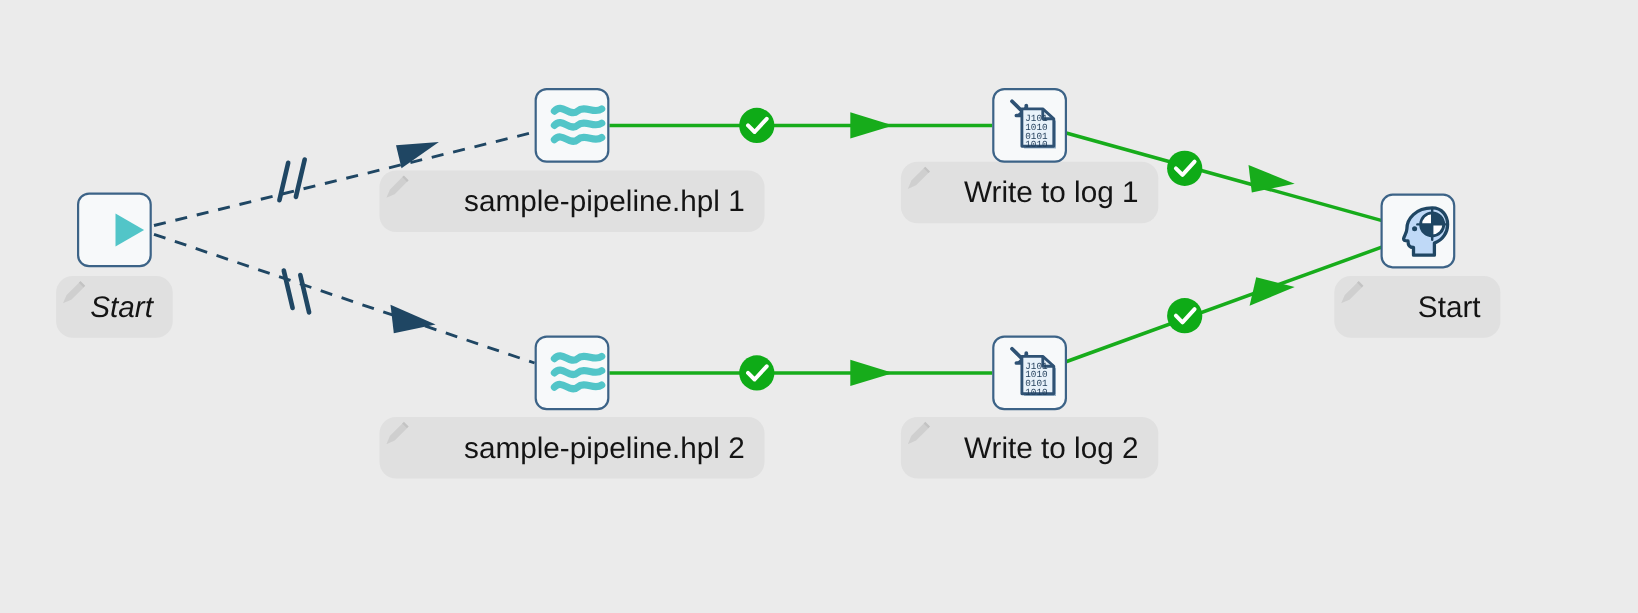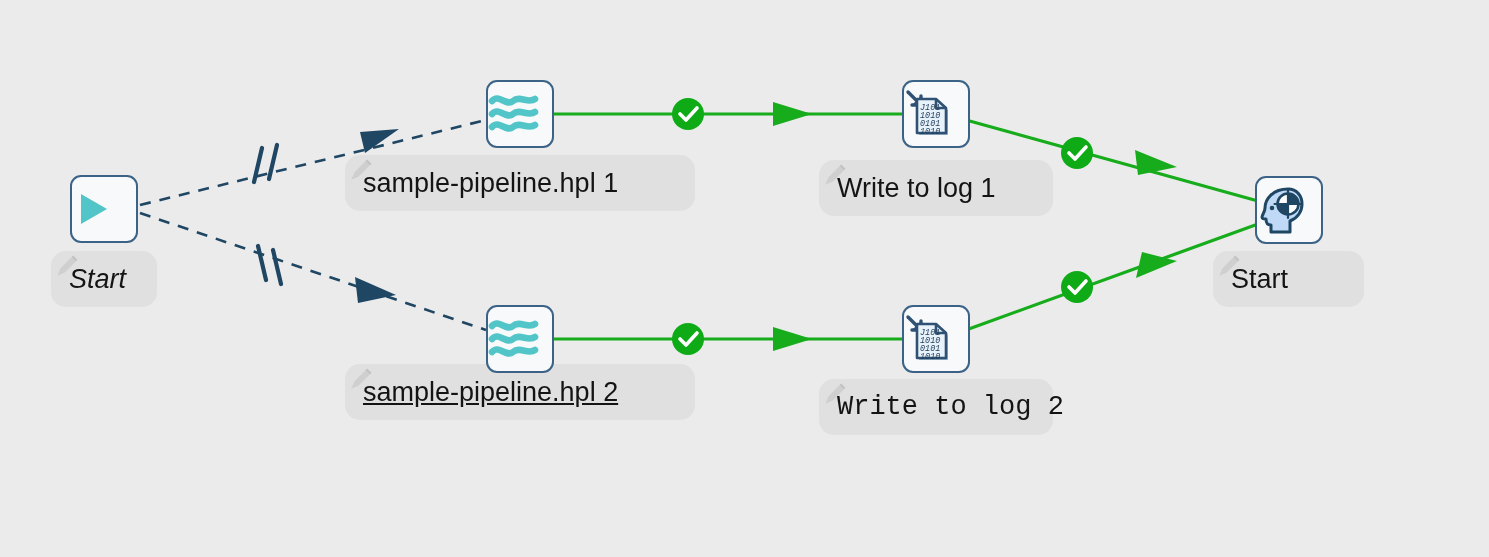--- a/index.html
+++ b/index.html
@@ -24,33 +24,32 @@
     pointer-events: none;
   }
   .node {
     position: absolute;
     box-sizing: border-box;
     background: #f7f9fa;
     border: 2.5px solid #3c6387;
     border-radius: 11px;
     display: flex;
     align-items: center;
-    justify-content: flex-start;
+    justify-content: flex-end;
     z-index: 5;
-    font-style: italic;
   }
   .node svg { display: block; }
   .chip {
     position: absolute;
     box-sizing: border-box;
     background: #e0e0e0;
     border-radius: 15px;
     display: flex;
     align-items: center;
-    justify-content: flex-start;
+    justify-content: flex-end;
     color: #141414;
     font-size: 27px;
     line-height: 1;
     white-space: nowrap;
     padding: 0 18px;
     height: 56px;
     z-index: 3;
   }
   .chip .pencil {
     position: absolute;
@@ -153,21 +152,21 @@
       <path d="M13 11 H32 L42 20 V45 H13 Z" fill="#e8f2fa" stroke="#2f5274" stroke-width="2.6" stroke-linejoin="round"></path>
       <path d="M32 11 V20 H42" fill="none" stroke="#2f5274" stroke-width="2.6" stroke-linejoin="round"></path>
       <g font-family="'Liberation Mono', monospace" font-size="8.5" fill="#1f3c59">
         <text x="16" y="22">J101</text>
         <text x="16" y="30">1010</text>
         <text x="16" y="38">0101</text>
         <text x="16" y="46">1010</text>
       </g>
     </svg>
   </div>
-  <div class="chip" style="left:819px; top:160px; width:234px;">
+  <div class="chip" style="left:819px; top:147px; width:234px;">
     <svg class="pencil" viewBox="0 0 24 24">
       <path d="M3 21 L6 14 L17 3 L21 7 L10 18 Z" fill="#cfcfcf"></path>
       <path d="M17 3 L21 7" stroke="#c2c2c2" stroke-width="2"></path>
     </svg>
     <span>Write to log 1</span>
   </div>
 
   <div class="node" style="left:1255px; top:176px; width:68px; height:68px;">
     <svg width="50" height="50" viewBox="0 0 50 50">
       <path d="M31 4 C16 4, 8 14, 8 23 C8 27, 5 30, 5 32 C5 34, 8 34, 9 34
@@ -193,21 +192,21 @@
 
   <div class="node" style="left:486px; top:305px; width:68px; height:68px;">
     <svg width="52" height="46" viewBox="0 0 52 46">
       <g fill="none" stroke="#52c5c8" stroke-width="6.5" stroke-linecap="round">
         <path d="M4 10 C11 2, 18 16, 25 10 C32 4, 40 13, 47 8"></path>
         <path d="M4 23 C11 15, 18 29, 25 23 C32 17, 40 26, 47 21"></path>
         <path d="M4 36 C11 28, 18 42, 25 36 C32 30, 40 39, 47 34"></path>
       </g>
     </svg>
   </div>
-  <div class="chip" style="left:345px; top:364px; width:350px;text-decoration:underline;">
+  <div class="chip" style="left:345px; top:379px; width:350px;">
     <svg class="pencil" viewBox="0 0 24 24">
       <path d="M3 21 L6 14 L17 3 L21 7 L10 18 Z" fill="#cfcfcf"></path>
       <path d="M17 3 L21 7" stroke="#c2c2c2" stroke-width="2"></path>
     </svg>
     <span>sample-pipeline.hpl 2</span>
   </div>
 
   <div class="node" style="left:902px; top:305px; width:68px; height:68px;">
     <svg width="52" height="52" viewBox="0 0 52 52">
       <g stroke="#2f5274" stroke-width="3.4" fill="none" stroke-linecap="round">
@@ -218,21 +217,21 @@
       <path d="M13 11 H32 L42 20 V45 H13 Z" fill="#e8f2fa" stroke="#2f5274" stroke-width="2.6" stroke-linejoin="round"></path>
       <path d="M32 11 V20 H42" fill="none" stroke="#2f5274" stroke-width="2.6" stroke-linejoin="round"></path>
       <g font-family="'Liberation Mono', monospace" font-size="8.5" fill="#1f3c59">
         <text x="16" y="22">J101</text>
         <text x="16" y="30">1010</text>
         <text x="16" y="38">0101</text>
         <text x="16" y="46">1010</text>
       </g>
     </svg>
   </div>
-  <div class="chip" style="left:819px; top:379px; width:234px;font-family:Liberation Mono, monospace;">
+  <div class="chip" style="left:819px; top:379px; width:234px;">
     <svg class="pencil" viewBox="0 0 24 24">
       <path d="M3 21 L6 14 L17 3 L21 7 L10 18 Z" fill="#cfcfcf"></path>
       <path d="M17 3 L21 7" stroke="#c2c2c2" stroke-width="2"></path>
     </svg>
     <span>Write to log 2</span>
   </div>
 
   <svg class="badge" style="left:671px; top:97px;" viewBox="0 0 34 34">
     <circle cx="17" cy="17" r="16" fill="#0eab17"></circle>
     <polyline points="9,17 15,23 26,11" fill="none" stroke="#ffffff" stroke-width="3.6" stroke-linecap="round" stroke-linejoin="round"></polyline>

